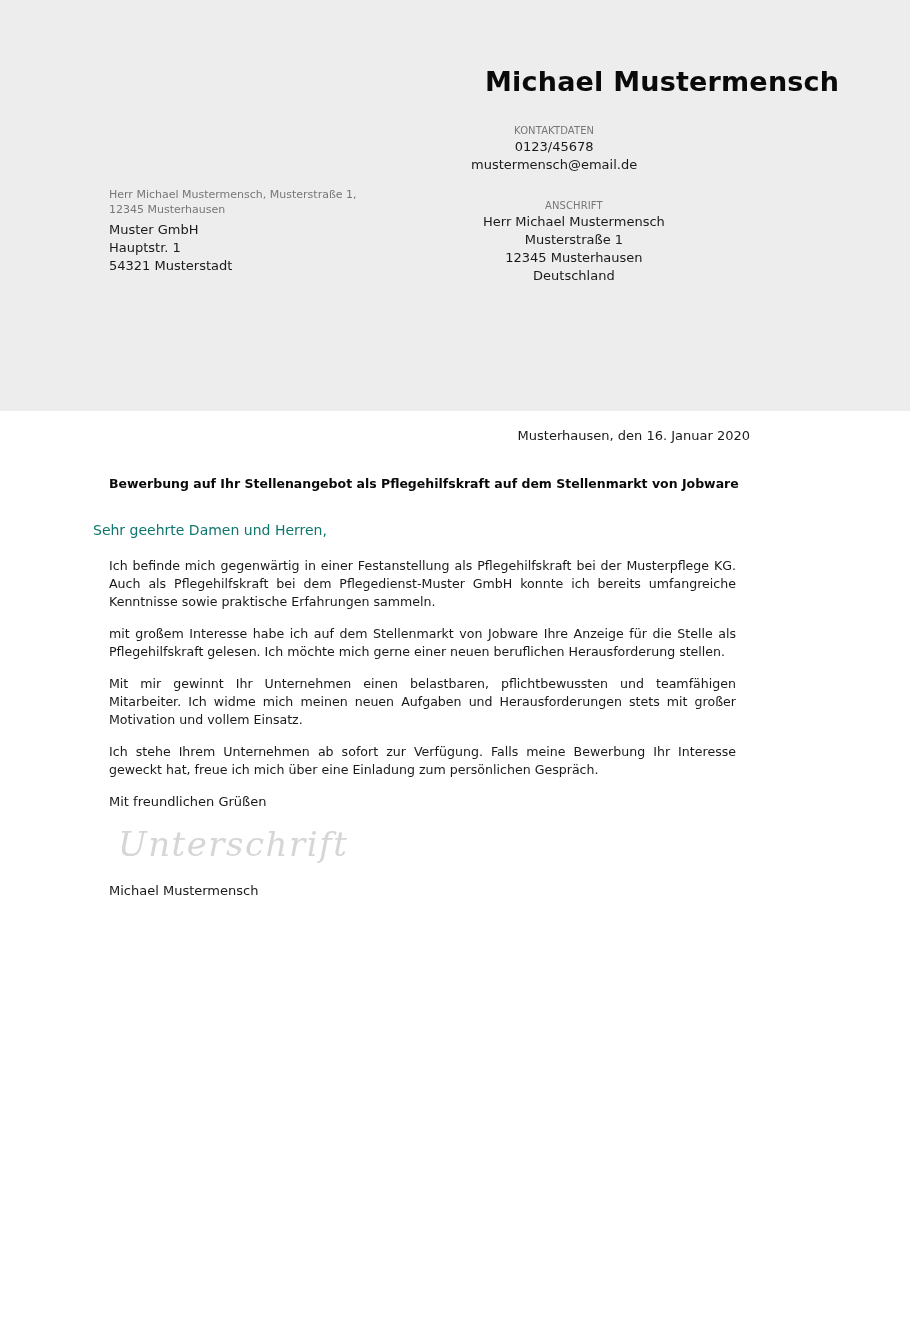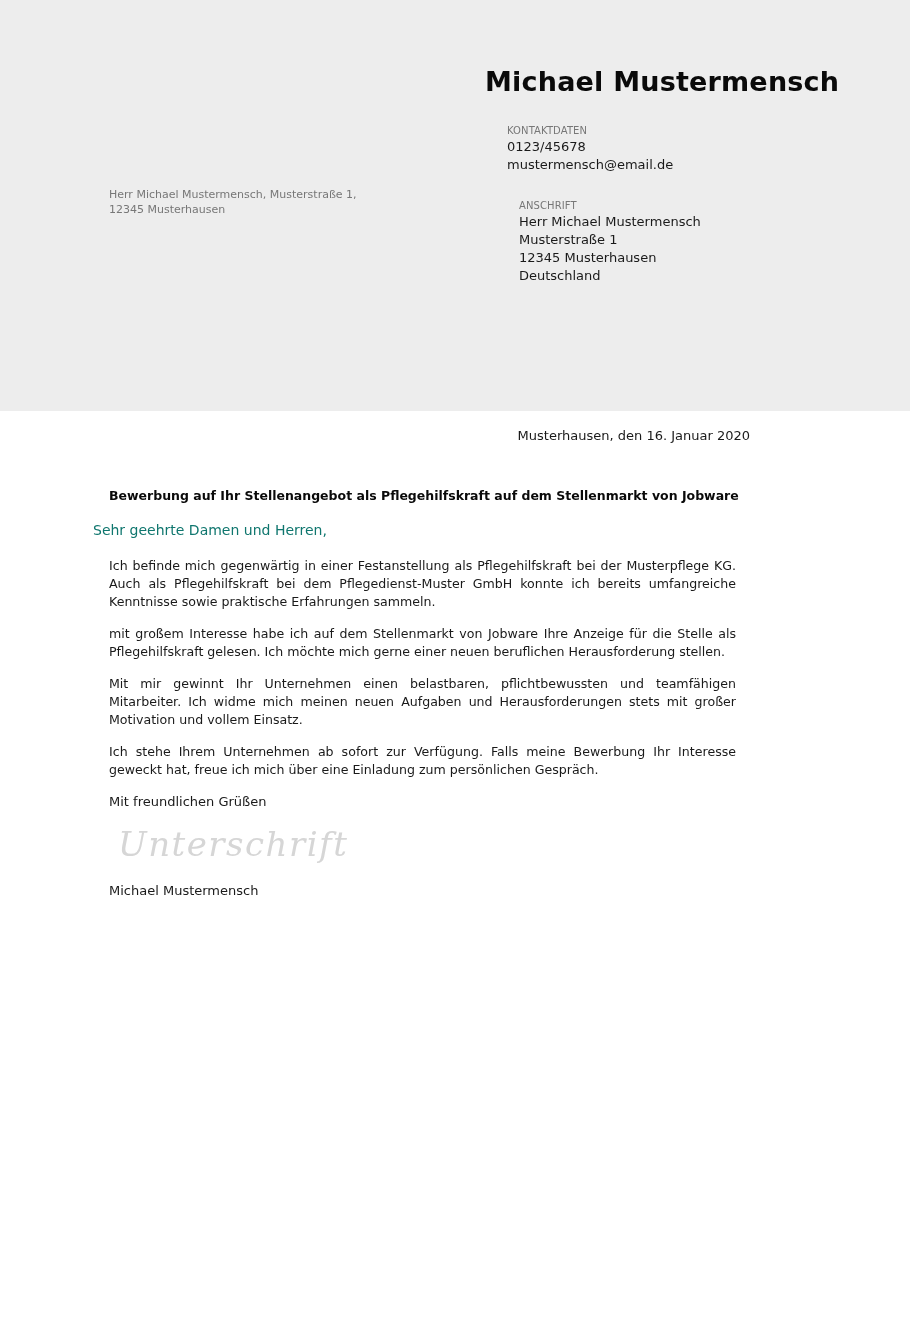--- a/index.html
+++ b/index.html
@@ -28,24 +28,25 @@
       top: 66px;
       font-size: 27px;
       font-weight: bold;
       letter-spacing: 0.2px;
       color: #0a0a0a;
       white-space: nowrap;
       font-family: "DejaVu Sans", sans-serif;
     }
     .info-block {
       position: absolute;
-      left: 507px;
+      left: 471px;
       font-size: 13px;
       line-height: 18px;
       color: #1a1a1a;
+      text-align: center;
     }
     .info-block .label {
       font-size: 10px;
       line-height: 14px;
       color: #777777;
       text-transform: uppercase;
       letter-spacing: 0.1px;
     }
     .info-block .line {
       white-space: nowrap;
@@ -83,21 +84,20 @@
     }
     .subject {
       position: absolute;
       left: 109px;
       top: 475px;
       font-size: 12.5px;
       line-height: 18px;
       font-weight: bold;
       color: #0a0a0a;
       white-space: nowrap;
-      margin-top: 12px;
     }
     .salutation {
       position: absolute;
       left: 93px;
       top: 521px;
       font-size: 14px;
       line-height: 18px;
       color: #0f766e;
     }
     .body-text {
@@ -159,20 +159,25 @@
   <div class="info-block address">
     <div class="label">ANSCHRIFT</div>
     <div class="line">Herr Michael Mustermensch</div>
     <div class="line">Musterstraße 1</div>
     <div class="line">12345 Musterhausen</div>
     <div class="line">Deutschland</div>
   </div>
 
   <div class="return-address">Herr Michael Mustermensch, Musterstraße 1, 12345 Musterhausen</div>
 
+  <div class="recipient">
+    <div class="line">Muster GmbH</div>
+    <div class="line">Hauptstr. 1</div>
+    <div class="line">54321 Musterstadt</div>
+  </div>
 </div>
 
 <div class="date">Musterhausen, den 16. Januar 2020</div>
 
 <div class="subject">Bewerbung auf Ihr Stellenangebot als Pflegehilfskraft auf dem Stellenmarkt von Jobware</div>
 
 <div class="salutation">Sehr geehrte Damen und Herren,</div>
 
 <div class="body-text">
   <p>Ich befinde mich gegenwärtig in einer Festanstellung als Pflegehilfskraft bei der Musterpflege KG. Auch als Pflegehilfskraft bei dem Pflegedienst-Muster GmbH konnte ich bereits umfangreiche Kenntnisse sowie praktische Erfahrungen sammeln.</p>

